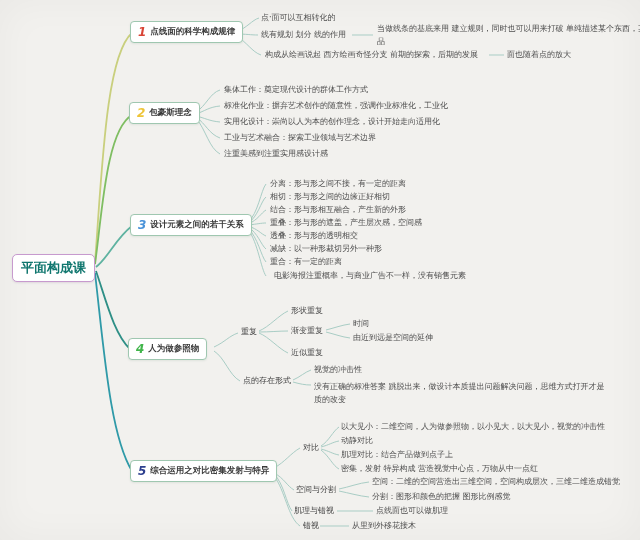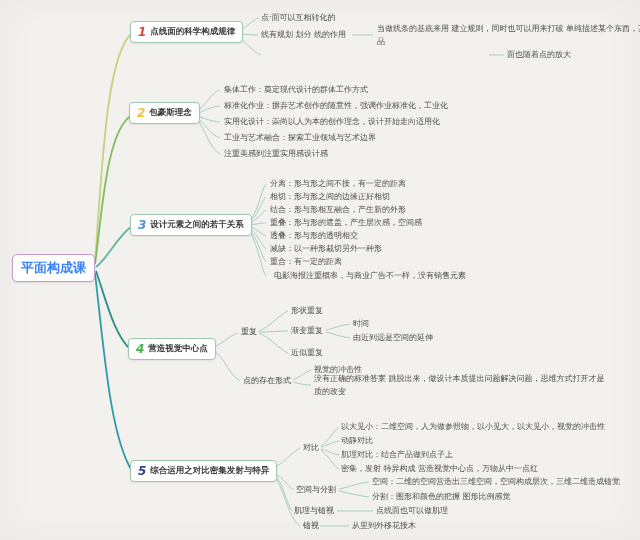--- a/index.html
+++ b/index.html
@@ -18,21 +18,21 @@
   svg.wires { position: absolute; left: 0; top: 0; }
 
   .root-box {
     position: absolute;
     background: #ffffff;
     border: 1.5px solid #c79ace;
     border-radius: 5px;
     padding: 4px 8px;
     font-size: 13px;
     font-weight: bold;
-    color: #3b82f6;
+    color: #0f766e;
     white-space: nowrap;
     box-shadow: 0 1px 2px rgba(120,80,130,0.15);
   }
   .branch-box {
     position: absolute;
     background: #ffffff;
     border: 1.2px solid #9fc7b0;
     border-radius: 4px;
     padding: 4px 7px;
     font-size: 8.5px;
@@ -54,21 +54,21 @@
   .leaf, .subnode {
     position: absolute;
     font-size: 8px;
     line-height: 12px;
     color: #4e4e4e;
     white-space: nowrap;
   }
   .subnode { color: #444444; }
   .wrap { white-space: normal; line-height: 13px; }
   .w287 { width: 287px; }
-  .w292 { width: 292px; }
+  .w292 { width: 292px; margin-top: 8px; }
 </style>
 </head>
 <body>
 
 <div class="mindmap">
 
   <svg class="wires" width="640" height="540">
 
     <path d="M95,263 C102,170 106,55 132,33" fill="none" stroke="#c9cf7d" stroke-width="1.8"></path>
     <path d="M95,264 C102,215 106,130 132,115" fill="none" stroke="#7fbe62" stroke-width="1.8"></path>
@@ -125,20 +125,21 @@
 
   <div class="root-box" style="left:12px;top:254px">平面构成课</div>
 
   <div class="branch-box" style="left:130px;top:21px">
     <span class="num n1">1</span>
     <span>点线面的科学构成规律</span>
   </div>
   <div class="leaf" style="left:261px;top:12px">点·面可以互相转化的</div>
   <div class="leaf" style="left:261px;top:29px">线有规划 划分 线的作用</div>
   <div class="leaf wrap w287" style="left:377px;top:22px">当做线条的基底来用 建立规则，同时也可以用来打破 单纯描述某个东西，某个产品</div>
+  <div class="leaf" style="left:265px;top:49px">构成从绘画说起 西方绘画奇怪分支 前期的探索，后期的发展</div>
   <div class="leaf" style="left:507px;top:49px">面也随着点的放大</div>
 
   <div class="branch-box" style="left:129px;top:102px">
     <span class="num n2">2</span>
     <span>包豪斯理念</span>
   </div>
   <div class="leaf" style="left:224px;top:84px">集体工作：奠定现代设计的群体工作方式</div>
   <div class="leaf" style="left:224px;top:100px">标准化作业：摒弃艺术创作的随意性，强调作业标准化，工业化</div>
   <div class="leaf" style="left:224px;top:116px">实用化设计：崇尚以人为本的创作理念，设计开始走向适用化</div>
   <div class="leaf" style="left:224px;top:132px">工业与艺术融合：探索工业领域与艺术边界</div>
@@ -152,21 +153,21 @@
   <div class="leaf" style="left:270px;top:204px">结合：形与形相互融合，产生新的外形</div>
   <div class="leaf" style="left:270px;top:191px">相切：形与形之间的边缘正好相切</div>
   <div class="leaf" style="left:270px;top:217px">重叠：形与形的遮盖，产生层次感，空间感</div>
   <div class="leaf" style="left:270px;top:230px">透叠：形与形的透明相交</div>
   <div class="leaf" style="left:270px;top:243px">减缺：以一种形裁切另外一种形</div>
   <div class="leaf" style="left:270px;top:256px">重合：有一定的距离</div>
   <div class="leaf" style="left:274px;top:270px">电影海报注重概率，与商业广告不一样，没有销售元素</div>
 
   <div class="branch-box" style="left:128px;top:338px">
     <span class="num n4">4</span>
-    <span>营造视觉中心点</span>
+    <span>人为做参照物</span>
   </div>
   <div class="subnode" style="left:241px;top:326px">重复</div>
   <div class="leaf" style="left:291px;top:305px">形状重复</div>
   <div class="leaf" style="left:291px;top:325px">渐变重复</div>
   <div class="leaf" style="left:353px;top:318px">时间</div>
   <div class="leaf" style="left:353px;top:332px">由近到远是空间的延伸</div>
   <div class="leaf" style="left:291px;top:347px">近似重复</div>
   <div class="subnode" style="left:243px;top:375px">点的存在形式</div>
   <div class="leaf" style="left:314px;top:364px">视觉的冲击性</div>
   <div class="leaf wrap w292" style="left:314px;top:372px">没有正确的标准答案 跳脱出来，做设计本质提出问题解决问题，思维方式打开才是质的改变</div>

